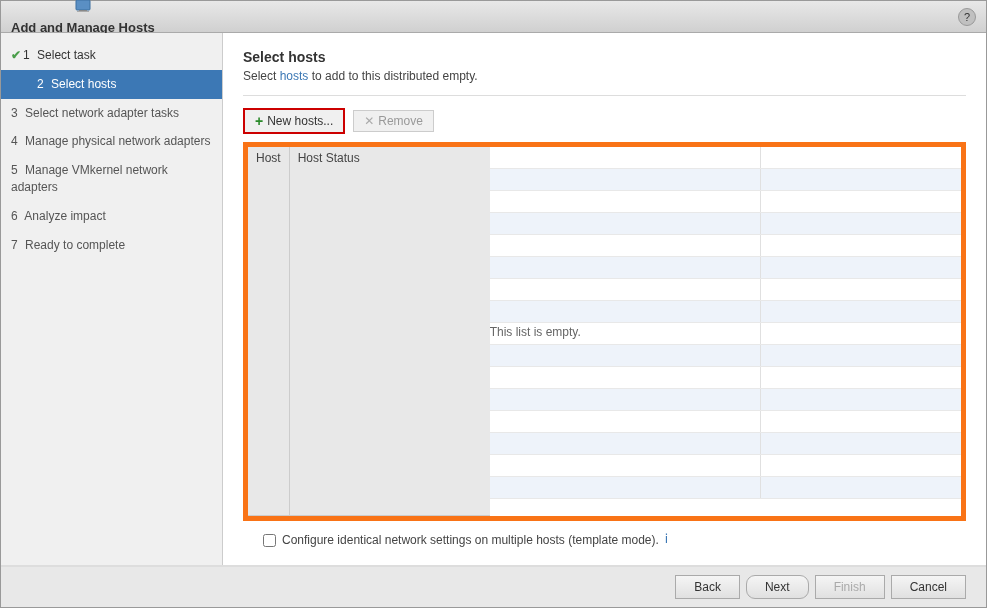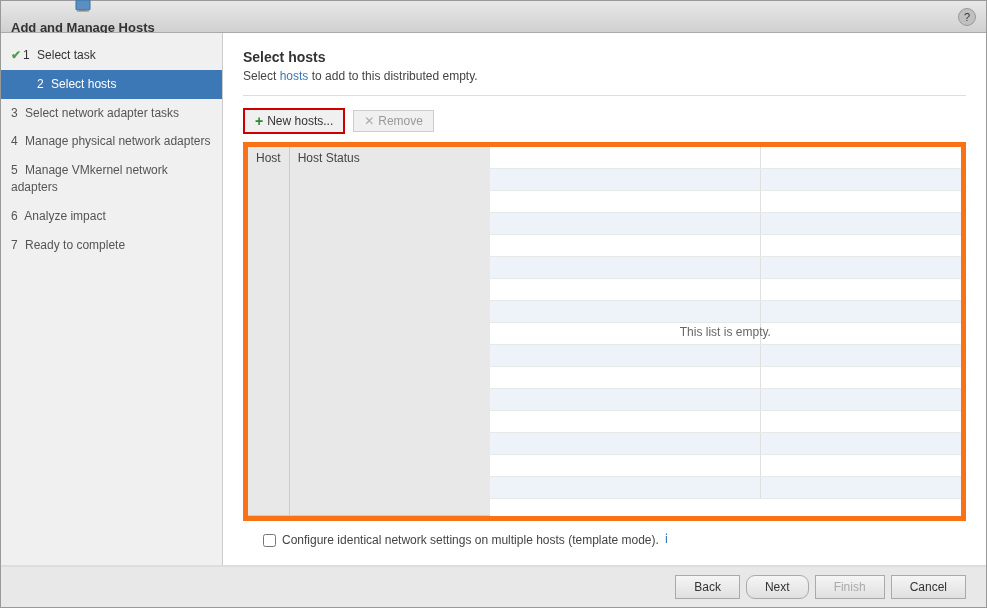--- a/index.html
+++ b/index.html
@@ -205,21 +205,20 @@
       padding: 3px 8px;
       font-size: 12px;
       color: #333;
       border-right: 1px solid #e0e0e0;
     }
     .cell-host { flex: 1; }
     .cell-status { width: 200px; border-right: none; }
     .empty-msg {
       display: flex;
       align-items: center;
-      justify-content: center;
       width: 100%;
       height: 100%;
       color: #666;
       font-size: 12px;
       position: relative;
     }
     
     .footer {
       display: flex;
       flex-direction: column;

